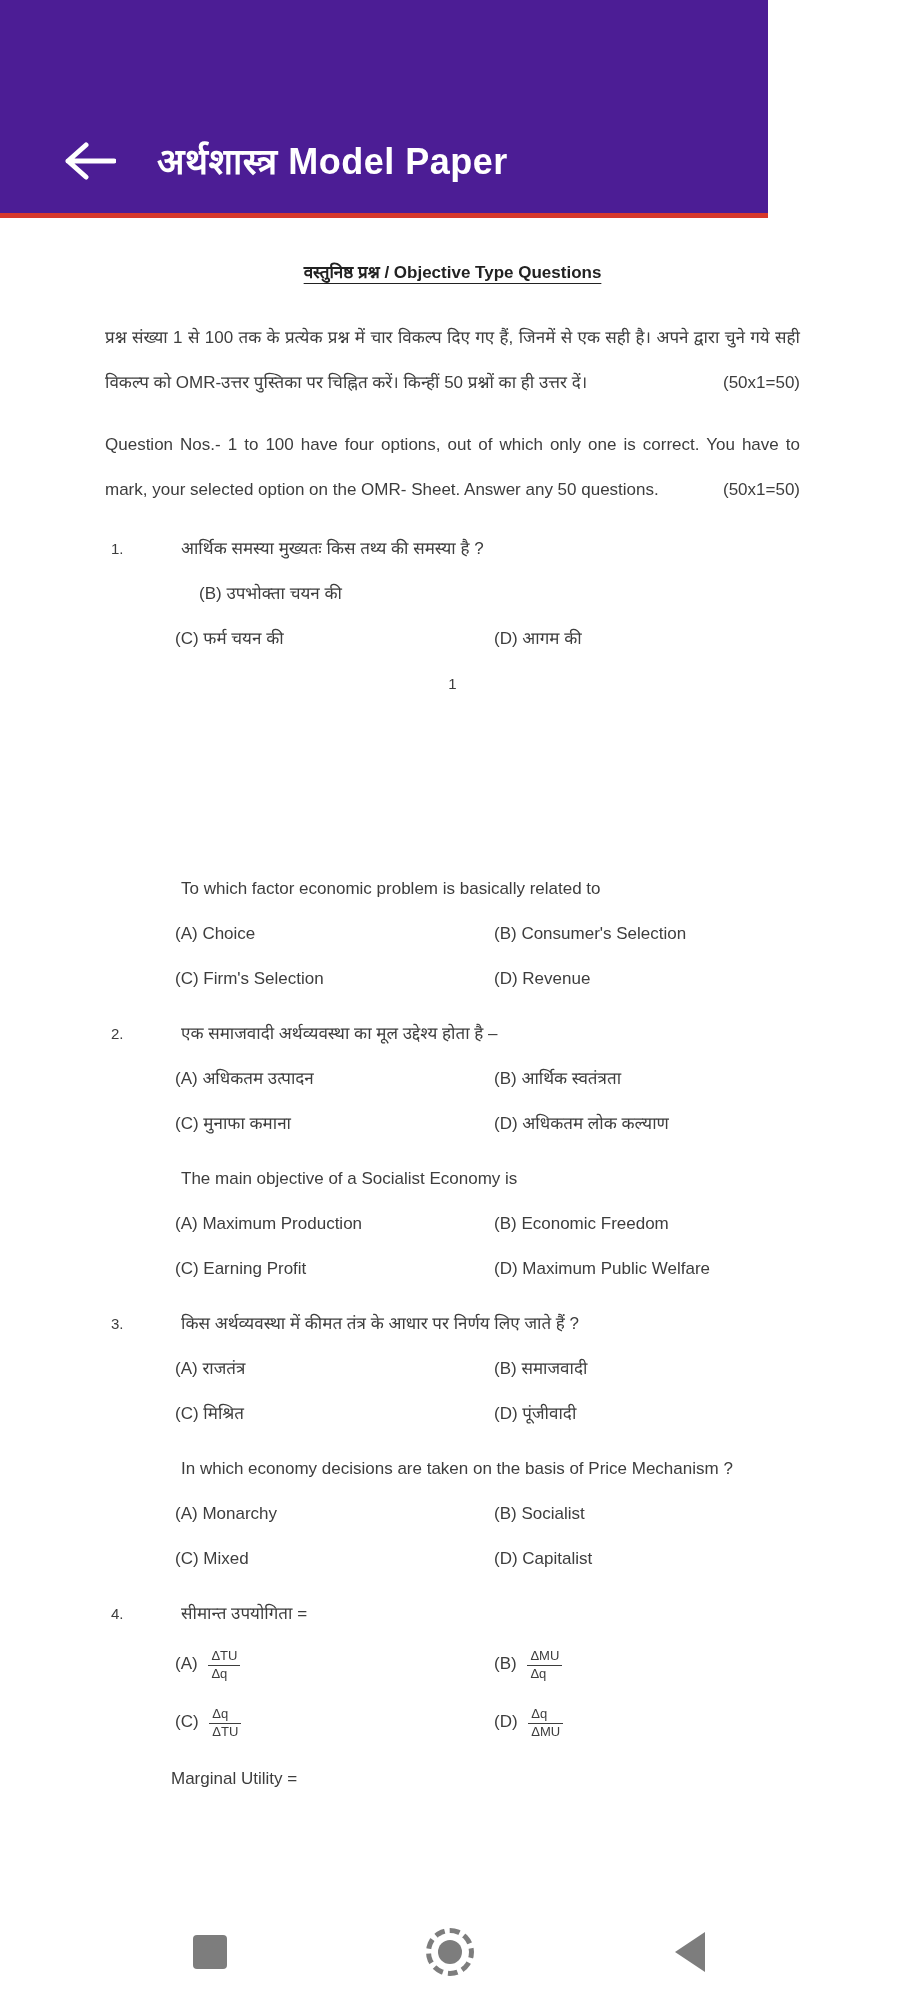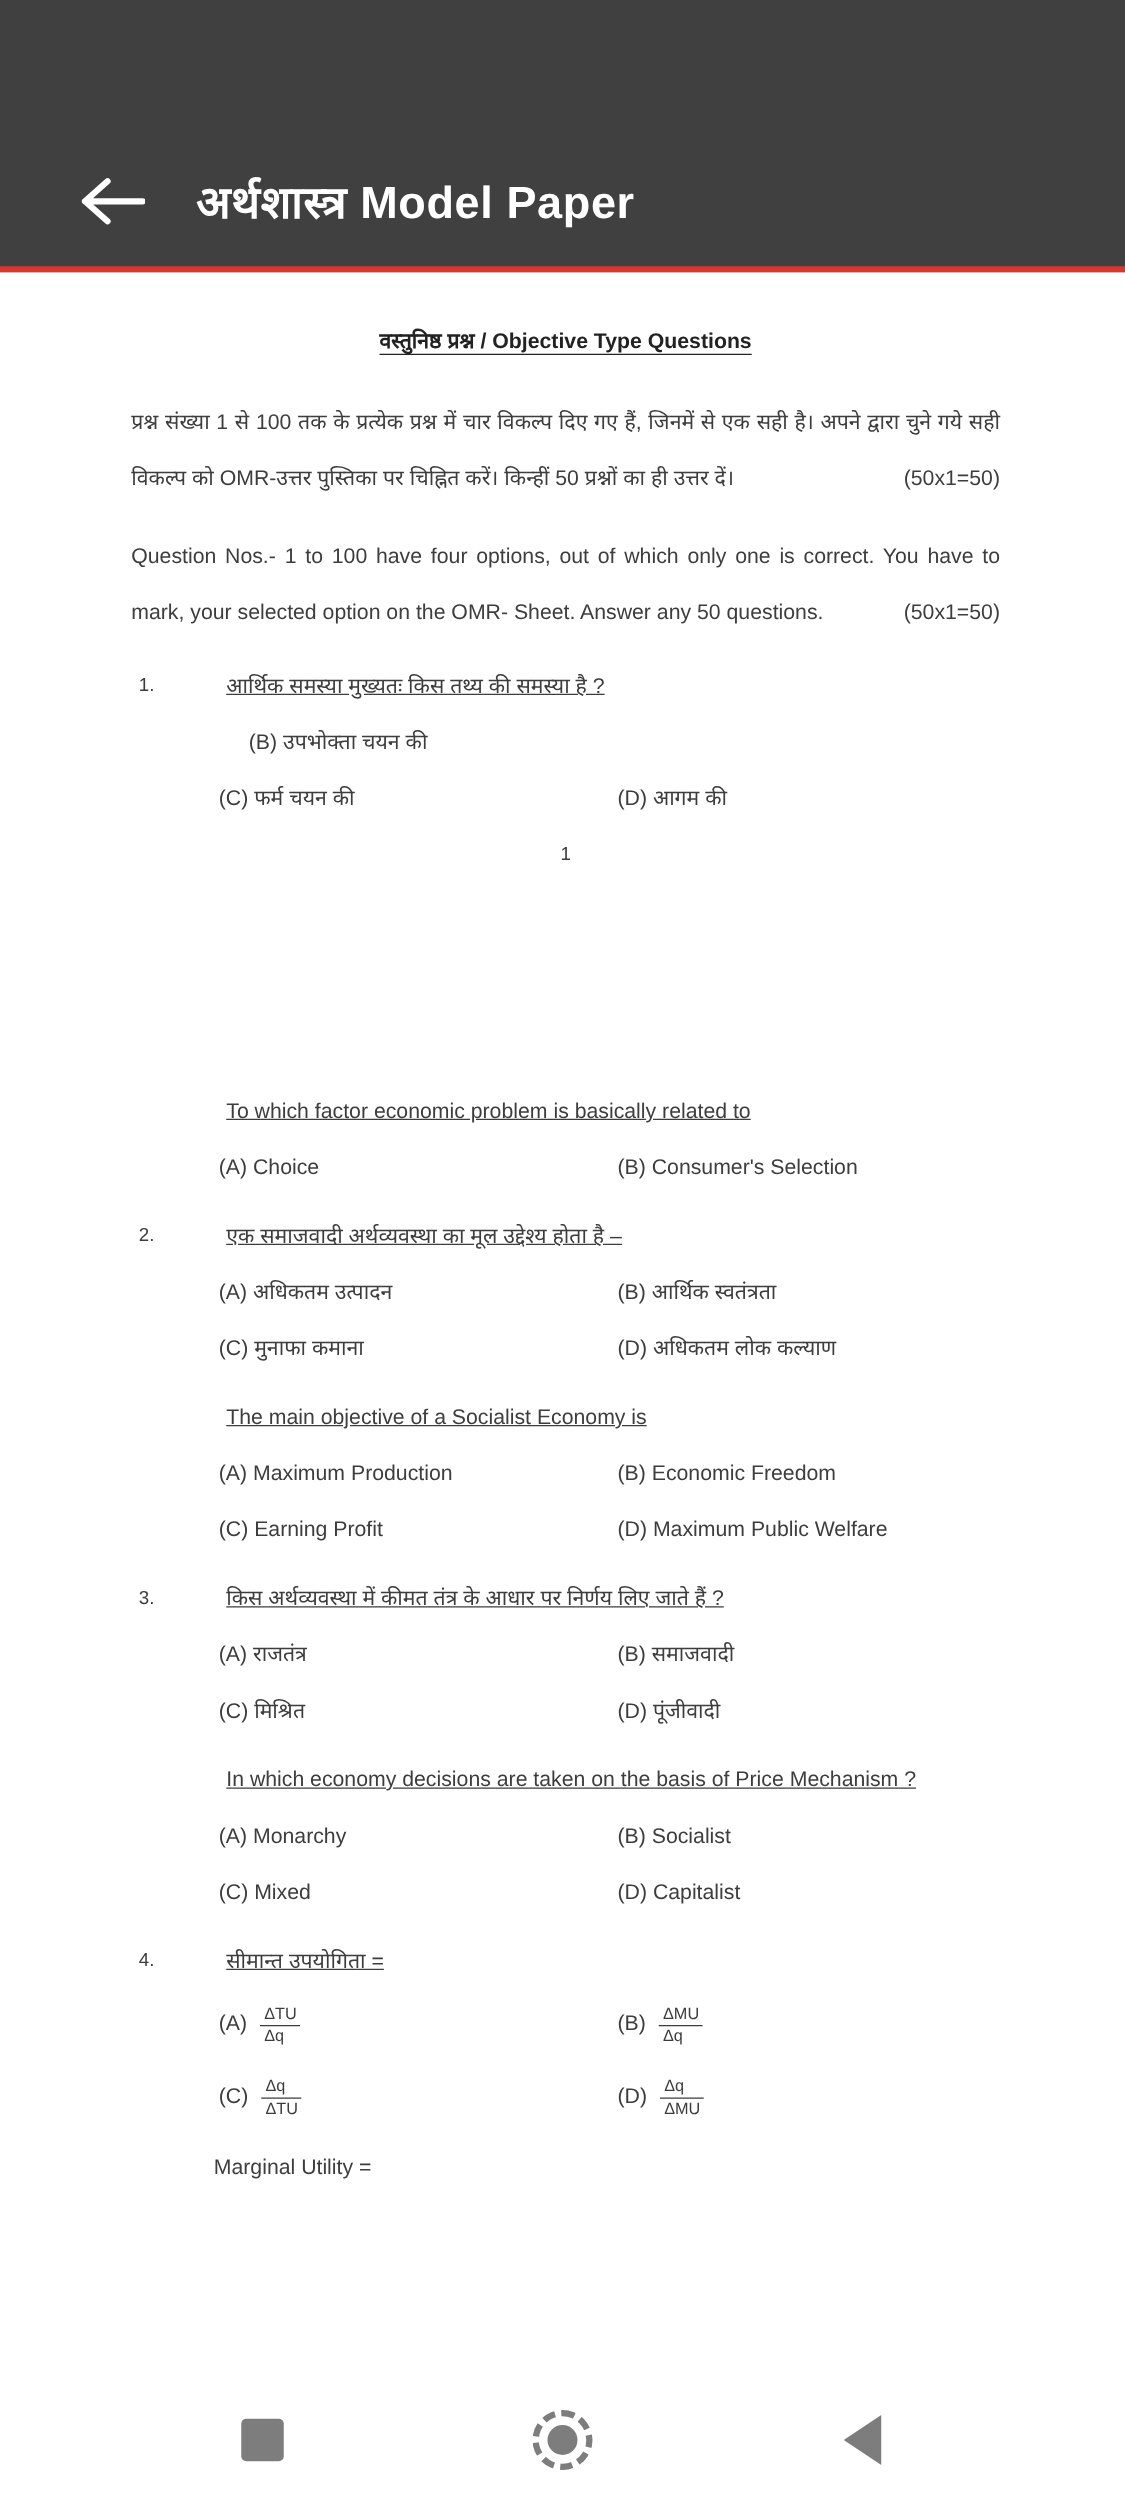--- a/index.html
+++ b/index.html
@@ -3,22 +3,22 @@
 <meta charset="utf-8">
 <style>
   html,body{margin:0;padding:0;}
   body{
     width:900px;height:2003px;position:relative;overflow:hidden;
     background:#ffffff;
     font-family:"Liberation Sans","DejaVu Sans",sans-serif;
   }
   
   .appbar{
-    position:absolute;top:0;left:0;width:900px;height:213px;
-    background:#404040;border-bottom:5px solid #d6382c;
+    position:absolute;top:0;left:0;width:768px;height:213px;
+    background:#4c1d95;border-bottom:5px solid #d6382c;
     display:flex;align-items:flex-end;text-align:right;
   }
   .appbar-row{
     display:flex;align-items:center;gap:36px;
     padding:0 0 28px 57px;
   }
   .back-btn{width:64px;height:48px;display:flex;align-items:center;justify-content:center;cursor:pointer;background:none;border:none;padding:0;}
   .back-btn svg{display:block;}
   .app-title{
     color:#ffffff;font-size:36px;font-weight:bold;letter-spacing:.5px;
@@ -38,21 +38,21 @@
     line-height:45px;margin-bottom:20px;font-size:17px;
   }
   .para{
     text-align:justify;line-height:45px;position:relative;
     margin-bottom:14px;
   }
   .para .marks{position:absolute;right:0;bottom:0;line-height:45px;}
   .question{margin-top:10px;}
   .q-row{display:flex;line-height:45px;}
   .q-num{width:70px;flex-shrink:0;padding-left:6px;font-size:15px;}
-  .q-text{flex:1;text-decoration:underline;}
+  .q-text{flex:1;}
   .q-text.justify{text-align:justify;}
   .opts-row{display:flex;margin-left:70px;line-height:45px;}
   .opts-row.frac-row{line-height:normal;align-items:center;height:58px;}
   .opt{width:295px;flex-shrink:0;}
   .opt.last{width:auto;flex:1;margin-left:24px;}
   .frac{display:inline-block;vertical-align:middle;font-size:13px;line-height:1.25;margin-left:6px;}
   .frac .num{display:block;border-bottom:1px solid #3d3d3d;padding:0 3px;}
   .frac .den{display:block;padding:0 3px;}
   .page-number{text-align:center;line-height:45px;font-size:15px;}
   .spacer{width:100%;}
@@ -123,20 +123,24 @@
         <div class="spacer" style="height: 150px;"></div>
         <div class="question">
           <div class="q-row">
             <span class="q-num"></span>
             <span class="q-text">To which factor economic problem is basically related to</span>
           </div>
           <div class="opts-row">
             <span class="opt">(A) Choice</span>
             <span class="opt last">(B) Consumer's Selection</span>
           </div>
+          <div class="opts-row">
+            <span class="opt">(C) Firm's Selection</span>
+            <span class="opt last">(D) Revenue</span>
+          </div>
         </div>
         <div class="question">
           <div class="q-row">
             <span class="q-num">2.</span>
             <span class="q-text">एक समाजवादी अर्थव्यवस्था का मूल उद्देश्य होता है –</span>
           </div>
           <div class="opts-row">
             <span class="opt">(A) अधिकतम उत्पादन</span>
             <span class="opt last">(B) आर्थिक स्वतंत्रता</span>
           </div>

